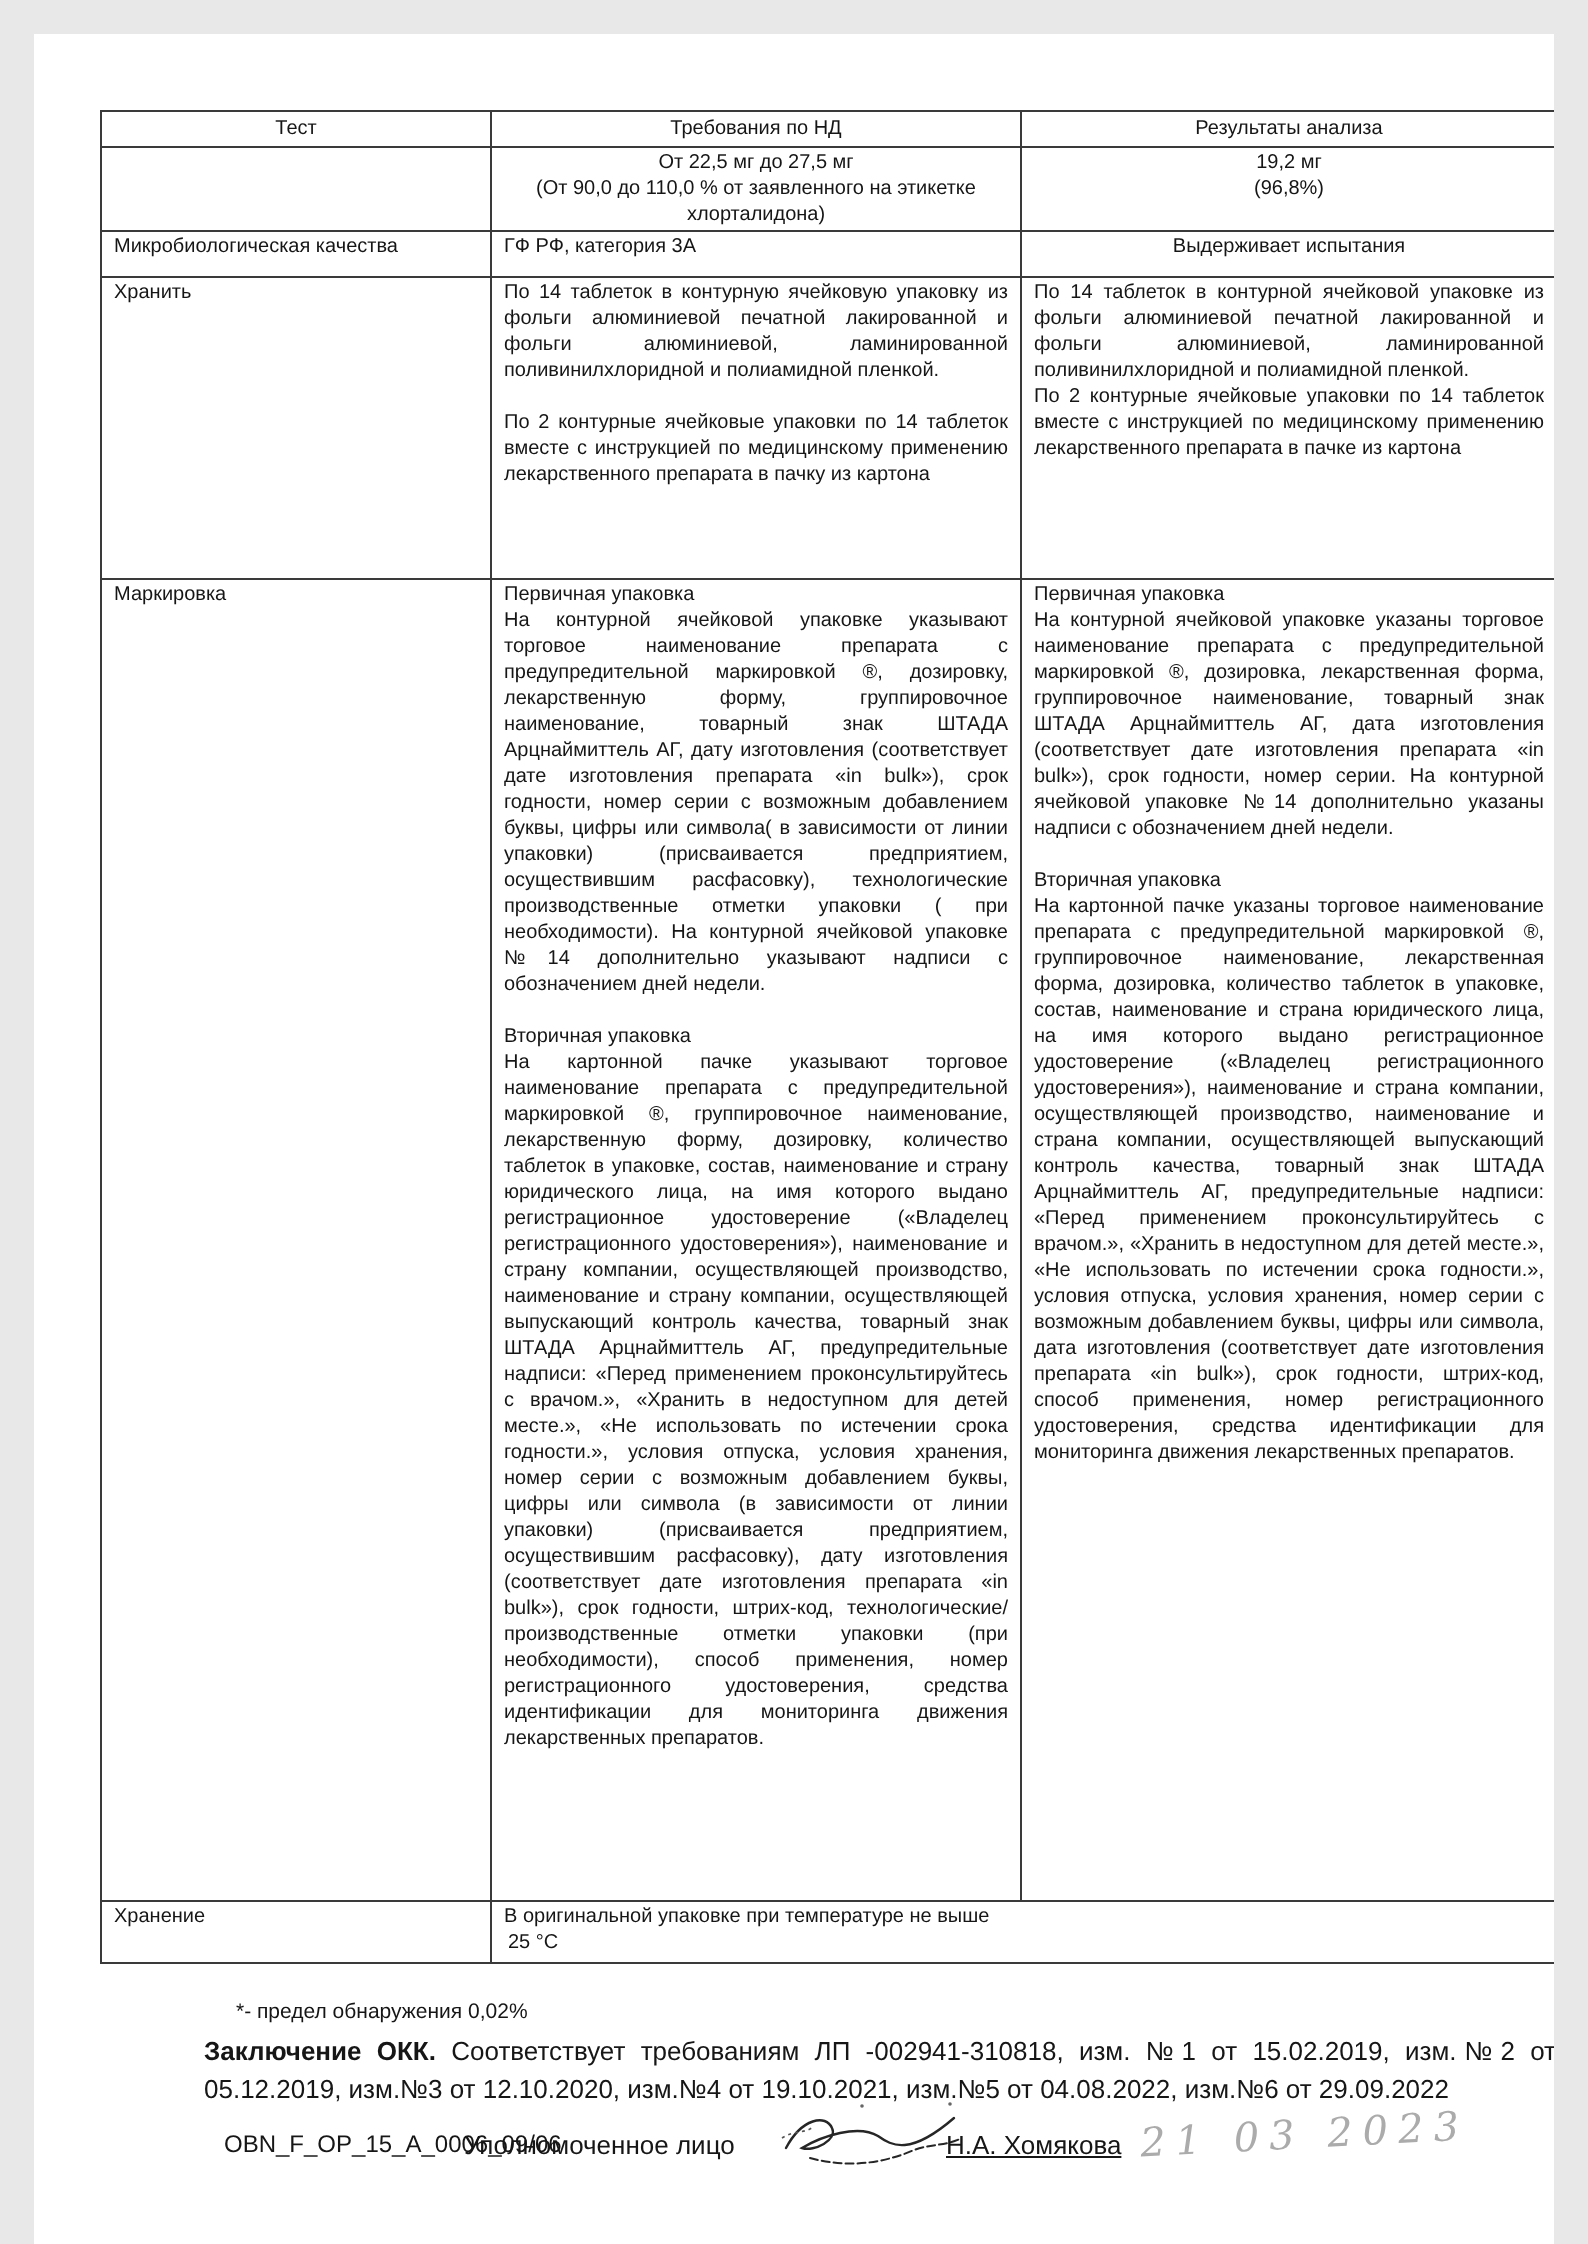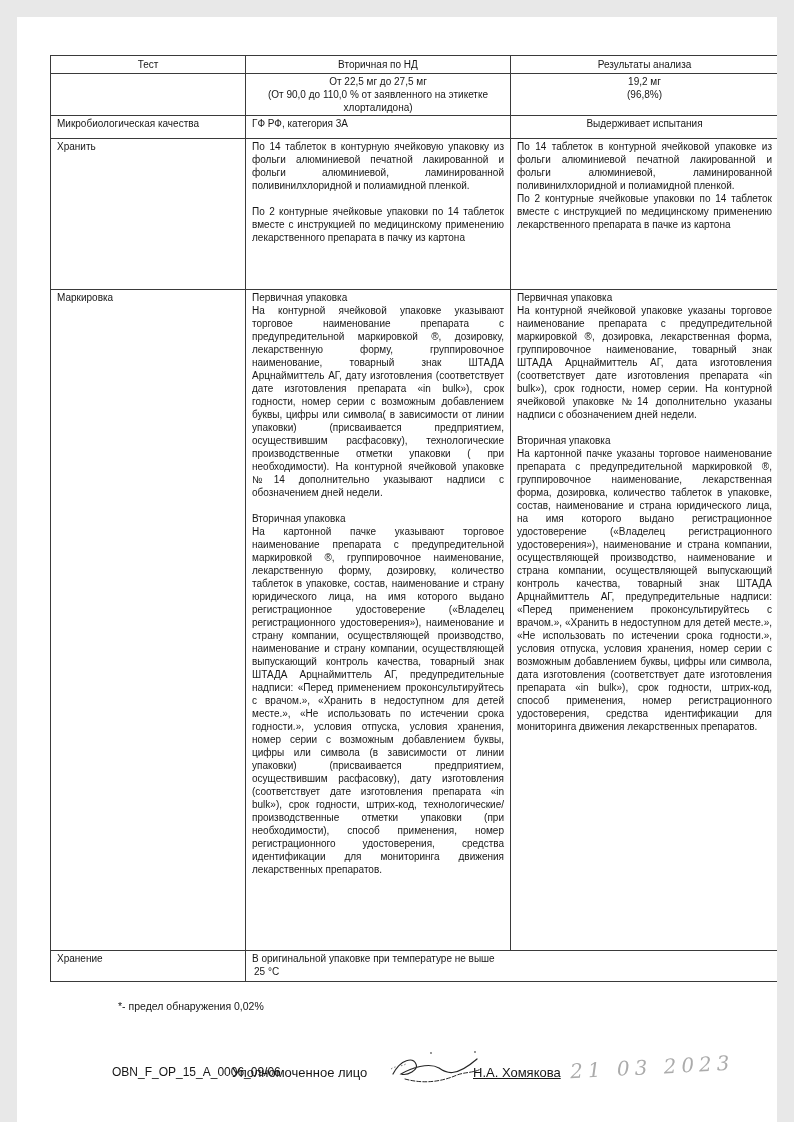--- a/index.html
+++ b/index.html
@@ -75,21 +75,21 @@
 
   <table class="qc">
     <colgroup>
       <col style="width:195px">
       <col style="width:265px">
       <col>
     </colgroup>
     <tbody>
       <tr class="hdr">
         <td>Тест</td>
-        <td>Вторичная по НД</td>
+        <td>Требования по НД</td>
         <td>Результаты анализа</td>
       </tr>
 
       <tr class="assay">
         <td></td>
         <td class="center">
           <div>От 22,5 мг до 27,5 мг</div>
           <div>(От 90,0 до 110,0 % от заявленного на этикетке хлорталидона)</div>
         </td>
         <td class="center">
@@ -138,20 +138,24 @@
           <div>В оригинальной упаковке  при температуре не выше</div>
           <div class="line2">25 °С</div>
         </td>
       </tr>
 
     </tbody>
   </table>
 
   <div class="footnote">*- предел обнаружения 0,02%</div>
 
+  <div class="conclusion">
+    <span class="b">Заключение ОКК.</span>
+    <span>Соответствует требованиям ЛП -002941-310818, изм. №1 от 15.02.2019, изм.№2 от 05.12.2019, изм.№3 от 12.10.2020, изм.№4 от 19.10.2021, изм.№5 от 04.08.2022, изм.№6 от 29.09.2022</span>
+  </div>
 
   <div class="auth-label">Уполномоченное лицо</div>
 
   <svg class="sig" viewBox="0 0 108 44" xmlns="http://www.w3.org/2000/svg">
     <path d="M10,25 C18,10 30,8 33,15 C36,21 24,27 18,25 C28,19 46,13 56,19 C63,24 72,29 94,10" fill="none" stroke="#262626" stroke-width="1.2" stroke-linecap="round"></path>
     <path d="M22,30 C40,35 58,33 74,26 C82,23 90,24 98,20" fill="none" stroke="#262626" stroke-width="1" stroke-linecap="round" stroke-dasharray="4 2"></path>
     <path d="M8,20 C14,16 20,18 24,14" fill="none" stroke="#555" stroke-width="0.8" stroke-dasharray="1.5 2"></path>
     <circle cx="48" cy="4" r="0.9" fill="#666"></circle>
     <circle cx="92" cy="3" r="0.9" fill="#666"></circle>
   </svg>

